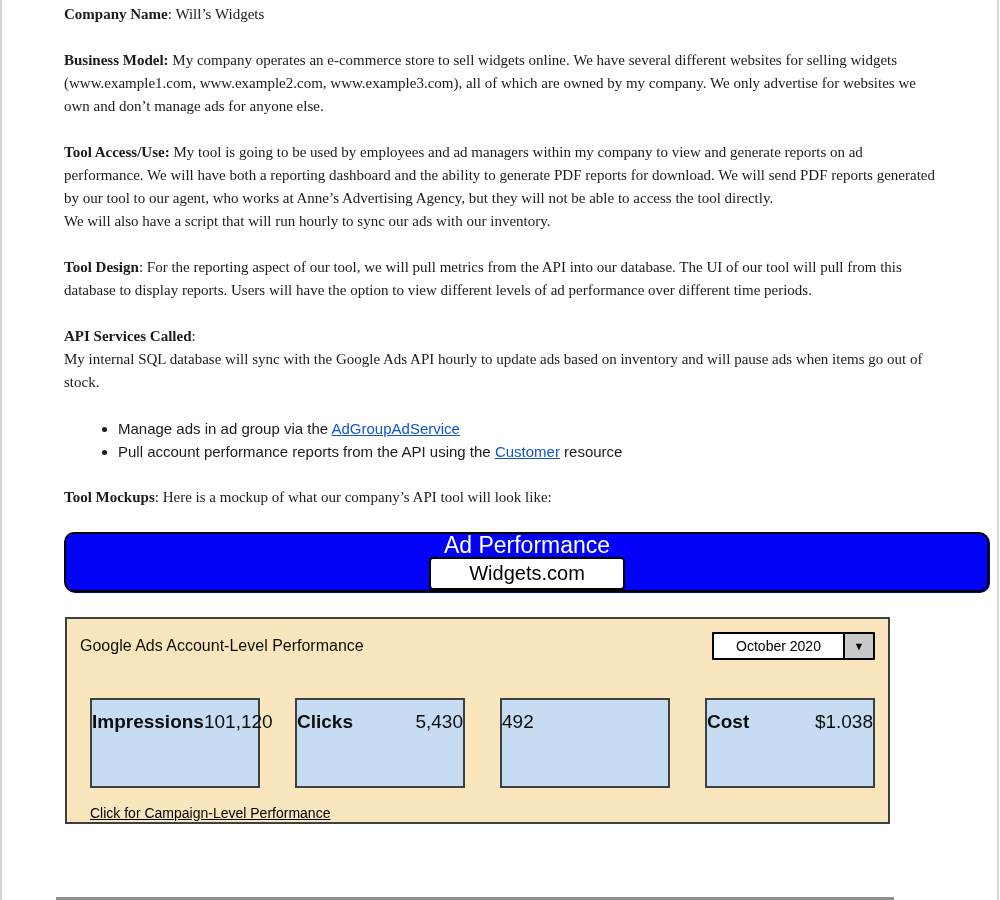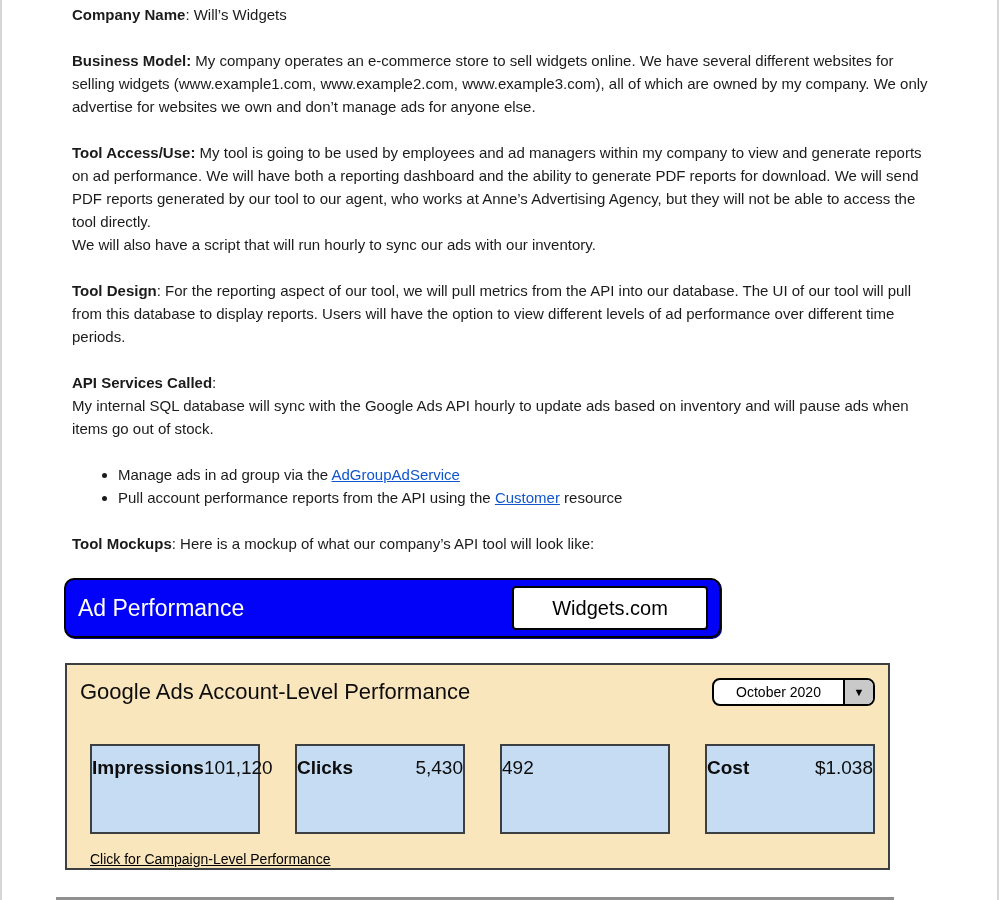--- a/index.html
+++ b/index.html
@@ -15,43 +15,44 @@
   .bottom-strip {
     position: absolute; left: 56px; width: 838px; bottom: 0; height: 3px;
     background: #8f8f8f;
   }
   .doc {
     position: relative;
     padding: 3px 60px 0 60px;
     font-size: 15px;
     line-height: 23px;
   }
-  .para { margin: 0 0 23px 12px; }
+  .para { margin: 0 0 23px 4px; font-family: Liberation Serif, serif; }
   .para.tight { margin-bottom: 0; }
   .b { font-weight: bold; }
   a.doclink {
     color: #1155cc; text-decoration: underline; cursor: pointer;
   }
   ul.api-list { margin: 0 0 23px 0; padding-left: 58px; }
   ul.api-list li { line-height: 23px; }
 
   
   .mockup-header {
     margin-left: 4px;
-    width: 657px;
+    width: 925px;
     height: 60px;
     background: #0202f8;
     border: 2px solid #000;
     border-radius: 10px;
     display: flex;
     align-items: center;
     justify-content: space-between;
     padding: 0 11px 0 12px;
     margin-bottom: 25px;
     box-shadow: 1px 1px 0 #00009a;
+    flex-direction: column;
   }
   .mockup-header-title {
     color: #ffffff; font-size: 23px;
   }
   .site-button {
     background: #ffffff;
     border: 2px solid #000;
     border-radius: 4px;
     height: 44px;
     width: 196px;
@@ -68,27 +69,27 @@
     width: 825px;
     height: 207px;
     background: #fae6bd;
     border: 2px solid #3c4043;
     padding: 12px 13px 0 13px;
     position: relative;
   }
   .panel-top {
     display: flex; justify-content: space-between; align-items: flex-start;
   }
-  .panel-title { font-size: 22px; color: #0d0d0d; line-height: 30px; }
+  .panel-title { font-size: 16px; color: #0d0d0d; line-height: 30px; }
   .dropdown {
     display: flex; align-items: stretch;
     width: 163px; height: 28px;
     background: #ffffff;
     border: 2px solid #000;
-    border-radius: 8px;
+    border-radius: 1px;
     overflow: hidden;
     cursor: pointer;
     margin-top: 1px;
   }
   .dd-value {
     flex: 1; display: flex; align-items: center; justify-content: center;
     font-size: 14px; color: #000;
   }
   .dd-btn {
     width: 30px;

